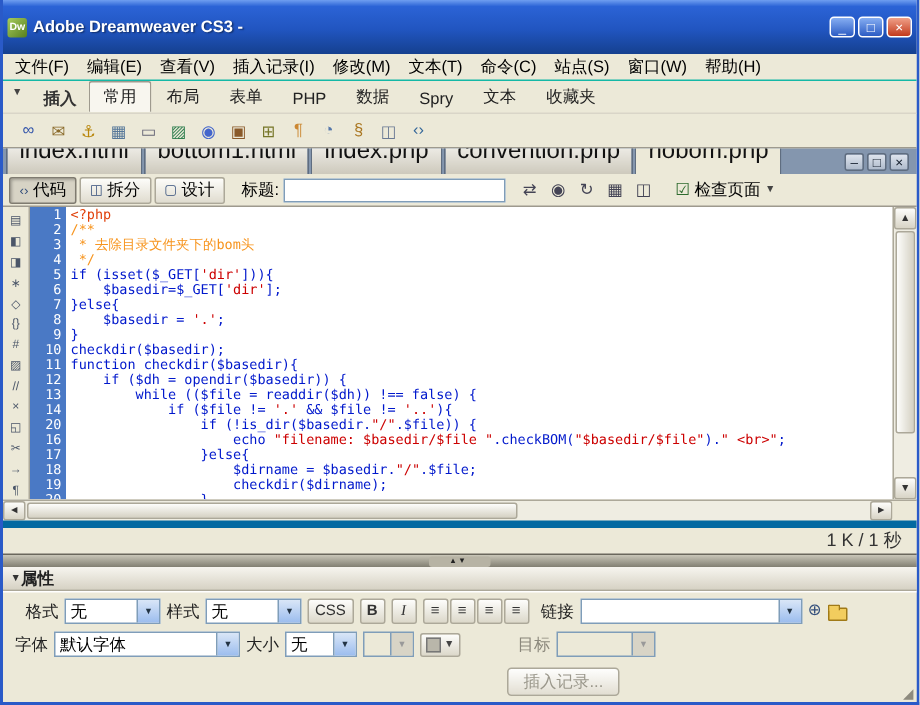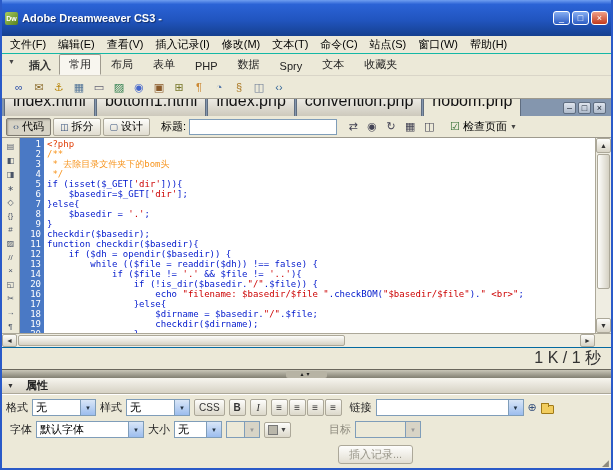--- a/index.html
+++ b/index.html
@@ -79,36 +79,36 @@
           border:1px solid #aca899;border-radius:2px;}
   .hscroll{flex:0 0 14px;display:flex;background:#efede2;border-top:1px solid #aca899;}
   .hbtn{flex:0 0 15px;display:flex;align-items:center;justify-content:center;font-size:7px;color:#333;
         background:linear-gradient(180deg,#fdfdfb,#d8d4c6);border:1px solid #aca899;border-radius:2px;}
   .htrack{flex:1;position:relative;}
   .hthumb{position:absolute;top:1px;bottom:1px;left:1px;width:58%;background:linear-gradient(180deg,#fdfdfb,#d5d1c3);
           border:1px solid #aca899;border-radius:2px;}
   .hcorner{flex:0 0 16px;background:#ece9d8;}
 
   
-  .statusbar{flex:0 0 13px;background:#ece9d8;border-top:1px solid #0369a1;display:flex;align-items:center;
-             justify-content:flex-end;padding-right:10px;font-size:16px;color:#333;}
+  .statusbar{flex:0 0 13px;background:#ece9d8;border-top:5px solid #0369a1;display:flex;align-items:center;
+             justify-content:flex-end;padding-right:10px;font-size:12px;color:#333;}
 
   
   .splitter{flex:0 0 9px;background:linear-gradient(180deg,#c9c6b8,#827f72);border-top:1px solid #6a675c;
             display:flex;align-items:center;justify-content:center;}
   .splitter .grip{font-size:6px;color:#222;letter-spacing:3px;background:#b7b3a4;padding:0 14px;border-radius:2px;line-height:7px;}
 
   
   .props{flex:0 0 90px;display:flex;flex-direction:column;background:#ece9d8;}
-  .props-header{flex:0 0 15px;display:flex;align-items:center;gap:12px;padding-left:5px;font-weight:bold;color:#222;
+  .props-header{flex:0 0 15px;display:flex;align-items:center;gap:0;padding-left:5px;font-weight:bold;color:#222;
                 background:linear-gradient(180deg,#f7f5ef,#d6d2c4);border-bottom:1px solid #aca899;}
   .props-header .arr{font-size:7px;color:#333;}
   .props-body{flex:1;position:relative;border-top:1px solid #fff;}
   .prow{position:absolute;display:flex;align-items:center;gap:4px;}
-  .prow1{top:4px;left:4px;}
+  .prow1{top:4px;left:15px;}
   .prow2{top:26px;left:8px;}
   .prow3{top:50px;left:336px;gap:10px;}
   .plabel{color:#222;white-space:nowrap;}
   .plabel.dis{color:#8b887c;}
   .combo{display:flex;align-items:stretch;height:17px;border:1px solid #7f9db9;background:#fff;}
   .combo .val{flex:1;display:flex;align-items:center;padding:0 3px;white-space:nowrap;overflow:hidden;}
   .combo .carr{width:15px;display:flex;align-items:center;justify-content:center;font-size:6px;color:#234;
                background:linear-gradient(180deg,#d9e6f7,#9cbdee);border-left:1px solid #7f9db9;}
   .combo.disabled{background:#ece9d8;color:#8b887c;}
   .combo.disabled .carr{background:#d8d4c6;color:#999;}
@@ -356,21 +356,21 @@
         <div class="combo" style="width:148px;">
           <span class="val"></span>
           <span class="carr">▼</span>
         </div>
         <span class="point-ic">⊕</span>
         <span class="folder-ic"></span>
       </div>
 
       <div class="prow prow2">
         <span class="plabel">字体</span>
-        <div class="combo" style="width:108px;">
+        <div class="combo" style="width:124px;">
           <span class="val">默认字体</span>
           <span class="carr">▼</span>
         </div>
         <span class="plabel">大小</span>
         <div class="combo" style="width:48px;">
           <span class="val">无</span>
           <span class="carr">▼</span>
         </div>
         <div class="combo disabled" style="width:34px;">
           <span class="val"></span>

